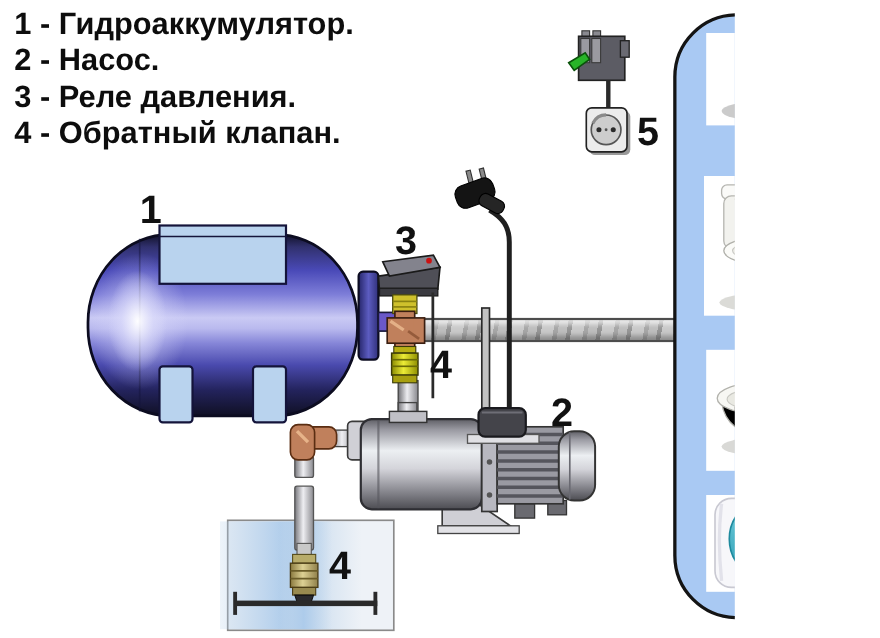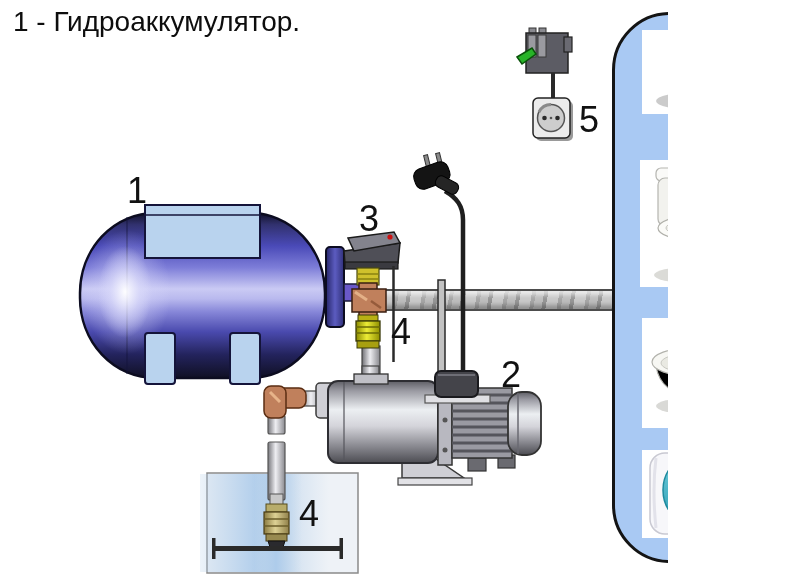--- a/index.html
+++ b/index.html
@@ -3,21 +3,21 @@
 <meta charset="utf-8">
 <style>
   :root{
     --panel-blue:#a9c9f3; --tank-blue:#4a4ab8; --tank-plate:#b9d3ee;
     --brass:#c0805c; --valve-yellow:#e0d920; --lever-green:#28b428;
     --boiler-teal:#3fb0c4; --pipe-gray:#bcbcbc; --label-color:#111111;
     --background:#ffffff;
   }
   html,body{margin:0;padding:0;}
   .stage{position:relative;width:668px;height:580px;background:var(--background);
-    overflow:hidden;font-family:"Liberation Sans",sans-serif;}
+    overflow:hidden;font-family:"Liberation Sans",sans-serif;font-weight:bold;}
   .legend{position:absolute;left:13px;top:5px;color:#0d0d0d;font-size:28px;line-height:33px;}
   .legend div{white-space:nowrap;}
   .num{position:absolute;color:var(--label-color);font-size:36px;line-height:1;
     transform:translate(-50%,-50%);}
   .abs{position:absolute;}
   
   .pipe-h{position:absolute;left:384px;top:289px;width:230px;height:18px;
     background:repeating-linear-gradient(100deg,#c9c9c9 0 11px,#a6a6a6 11px 15px,#bdbdbd 15px 23px,#969696 23px 27px);
     border-top:2px solid #4d4d4d;border-bottom:2px solid #4d4d4d;
     box-shadow:inset 0 4px 4px rgba(255,255,255,.65), inset 0 -4px 4px rgba(0,0,0,.28);}
@@ -27,20 +27,23 @@
   .card{position:absolute;background:#ffffff;}
   .card svg{display:block;}
 </style>
 </head>
 <body>
 
 <div class="stage">
 
   <div class="legend">
     <div>1 - Гидроаккумулятор.</div>
+    <div>2 - Насос.</div>
+    <div>3 - Реле давления.</div>
+    <div>4 - Обратный клапан.</div>
   </div>
 
   <svg class="abs" style="left:75px;top:200px" width="285" height="192" viewBox="0 0 285 192">
     <defs>
       <linearGradient id="tankGrad" x1="0" y1="0" x2="0" y2="1">
         <stop offset="0" stop-color="#111128"></stop>
           <stop offset=".07" stop-color="#31316e"></stop>
         <stop offset=".2" stop-color="#4a4ab8"></stop>
           <stop offset=".33" stop-color="#7d7dd8"></stop>
         <stop offset=".46" stop-color="#cacaf4"></stop>

